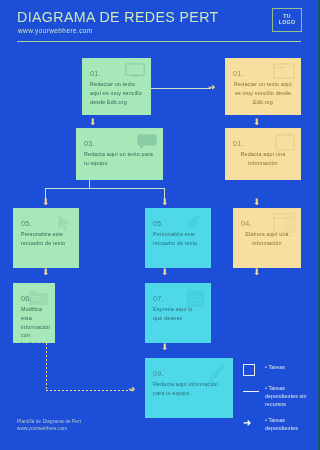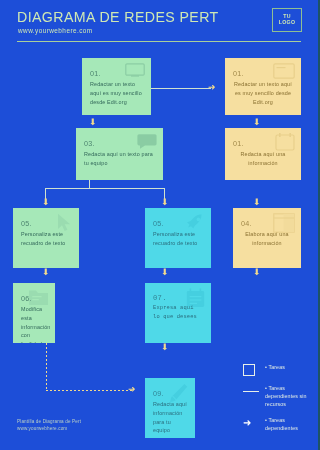--- a/index.html
+++ b/index.html
@@ -232,35 +232,35 @@
   <div class="node green" style="left:13px; top:283px; width:42px; height:60px;">
     <svg class="wm" width="21" height="19" viewBox="0 0 21 19">
       <path d="M1 2.4h7l2 2.6h10v12H1z" fill="#7fc2a0"></path>
       <rect x="4.2" y="8" width="9.4" height="1.3" fill="#a6e8b8"></rect>
       <rect x="4.2" y="11" width="6.6" height="1.3" fill="#a6e8b8"></rect>
     </svg>
     <div class="num">06.</div>
     <div class="body">Modifica esta información con facilidad</div>
   </div>
 
-  <div class="node cyan" style="left:145px; top:283px; width:66px; height:60px;font-family:Liberation Mono, monospace;">
+  <div class="node cyan" style="left:145px; top:283px; width:66px; height:60px;">
     <svg class="wm" width="19" height="20" viewBox="0 0 19 20">
       <rect x="0.8" y="3" width="17.4" height="16" rx="1.4" fill="#2fb9ce"></rect>
       <rect x="3.6" y="0.4" width="1.6" height="4.4" fill="#2fb9ce"></rect>
       <rect x="13.6" y="0.4" width="1.6" height="4.4" fill="#2fb9ce"></rect>
       <rect x="3.6" y="8" width="11.8" height="1.2" fill="#4fd9e8"></rect>
       <rect x="3.6" y="11.4" width="11.8" height="1.2" fill="#4fd9e8"></rect>
       <rect x="3.6" y="14.8" width="7.4" height="1.2" fill="#4fd9e8"></rect>
     </svg>
     <div class="num">07.</div>
     <div class="body">Expresa aquí lo que desees</div>
   </div>
 
 
-  <div class="node cyan" style="left:145px; top:378px; width:50px; height:60px;">
+  <div class="node cyan" style="left:145px; top:358px; width:88px; height:60px;">
     <svg class="wm" width="22" height="22" viewBox="0 0 22 22">
       <path d="M20.2 1.8 L17.4 -1 L4.4 12 L3 17.2 L8.2 15.8 Z" fill="#2fb9ce" transform="translate(0,2)"></path>
       <line x1="5.6" y1="13.2" x2="9.2" y2="16.8" stroke="#4fd9e8" stroke-width="1.1"></line>
     </svg>
     <div class="num">09.</div>
     <div class="body">Redacta aquí información para tu equipo</div>
   </div>
 
   <div id="legend">
     <div class="leg-row">

